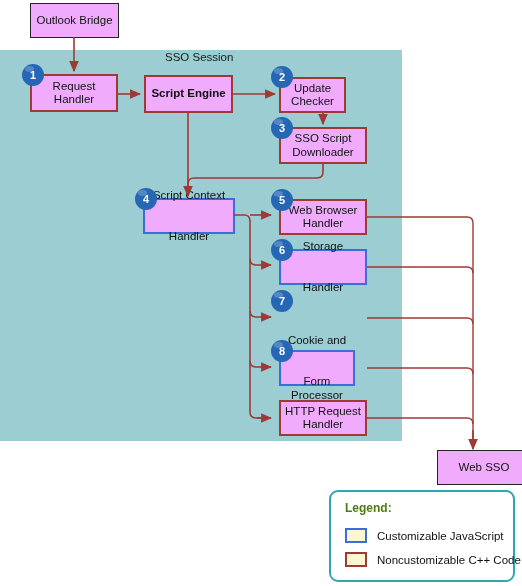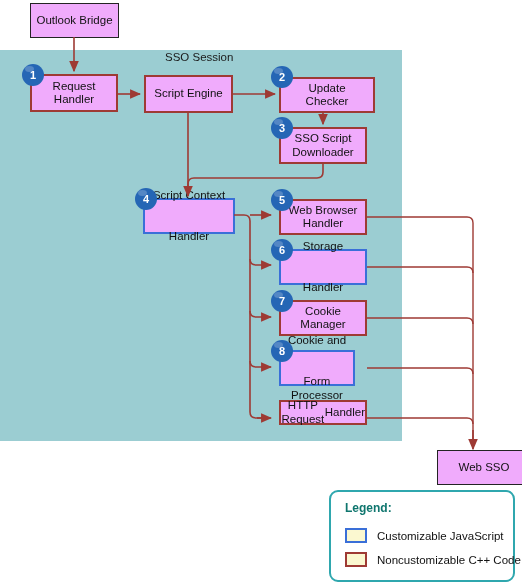--- a/index.html
+++ b/index.html
@@ -22,21 +22,21 @@
          display:flex;align-items:center;justify-content:center;
          box-shadow:0 0 0 0 transparent;z-index:5;}
   .badge::before{content:"";position:absolute;left:3px;top:2px;width:9px;height:6px;
          border-radius:50%;background:rgba(255,255,255,.22);}
 
   svg.wires{position:absolute;left:0;top:0;width:522px;height:586px;
             pointer-events:none;z-index:3;}
 
   .legend{position:absolute;left:329px;top:490px;width:186px;height:92px;
           border:2px solid #2fa7ae;border-radius:9px;background:#fff;box-sizing:border-box;}
-  .legend-title{position:absolute;left:14px;top:9px;font-size:12px;font-weight:bold;color:#0f766e;}
+  .legend-title{position:absolute;left:14px;top:9px;font-size:12px;font-weight:bold;color:#4d7c0f;}
   .legend-row{position:absolute;left:14px;display:flex;align-items:center;gap:10px;text-align:right;}
   .sw{width:22px;height:15px;background:#fbf8d0;box-sizing:border-box;}
   .sw.blue{border:2px solid #3a6fd8;}
   .sw.red{border:2px solid #9e3a34;}
   .legend-text{font-size:11.5px;color:#111;white-space:nowrap;}
 </style>
 </head>
 <body>
 
 <div id="stage">
@@ -91,23 +91,23 @@
   </svg>
 
   <div class="node black" style="left:30px;top:3px;width:89px;height:35px;">Outlook Bridge</div>
 
   <div class="node red" style="left:30px;top:74px;width:88px;height:38px;flex-direction:column;">
     <span>Request</span>
     <span>Handler</span>
   </div>
   <div class="badge" style="left:22px;top:64px;">1</div>
 
-  <div class="node red" style="left:144px;top:75px;width:89px;height:38px;">Script Engine</div>
+  <div class="node red" style="left:144px;top:75px;width:89px;height:38px;font-weight:bold;">Script Engine</div>
 
-  <div class="node red" style="left:279px;top:77px;width:96px;height:36px;flex-direction:column;">
+  <div class="node red" style="left:279px;top:77px;width:67px;height:36px;flex-direction:column;">
     <span>Update</span>
     <span>Checker</span>
   </div>
   <div class="badge" style="left:271px;top:66px;">2</div>
 
   <div class="node red" style="left:279px;top:127px;width:88px;height:37px;flex-direction:column;">
     <span>SSO Script</span>
     <span>Downloader</span>
   </div>
   <div class="badge" style="left:271px;top:117px;">3</div>
@@ -123,33 +123,29 @@
     <span>Handler</span>
   </div>
   <div class="badge" style="left:271px;top:189px;">5</div>
 
   <div class="node blue" style="left:279px;top:249px;width:88px;height:36px;flex-direction:column;">
     <span>Storage</span>
     <span>Handler</span>
   </div>
   <div class="badge" style="left:271px;top:239px;">6</div>
 
-  <div class="node red" style="left:279px;top:300px;width:88px;height:36px;flex-direction:column;">
-    <span>Cookie</span>
-    <span>Manager</span>
-  </div>
   <div class="badge" style="left:271px;top:290px;">7</div>
 
   <div class="node blue" style="left:279px;top:350px;width:76px;height:36px;flex-direction:column;">
     <span>Cookie and</span>
     <span>Form Processor</span>
   </div>
   <div class="badge" style="left:271px;top:340px;">8</div>
 
-  <div class="node red" style="left:279px;top:400px;width:88px;height:25px;flex-direction:row;">
+  <div class="node red" style="left:279px;top:400px;width:88px;height:36px;flex-direction:column;">
     <span>HTTP Request</span>
     <span>Handler</span>
   </div>
 
   <div class="node black" style="left:429px;top:450px;width:94px;height:35px;margin-left:8px;">Web SSO</div>
 
   <div class="legend">
     <div class="legend-title">Legend:</div>
     <div class="legend-row" style="top:36px;">
       <span class="sw blue"></span>

